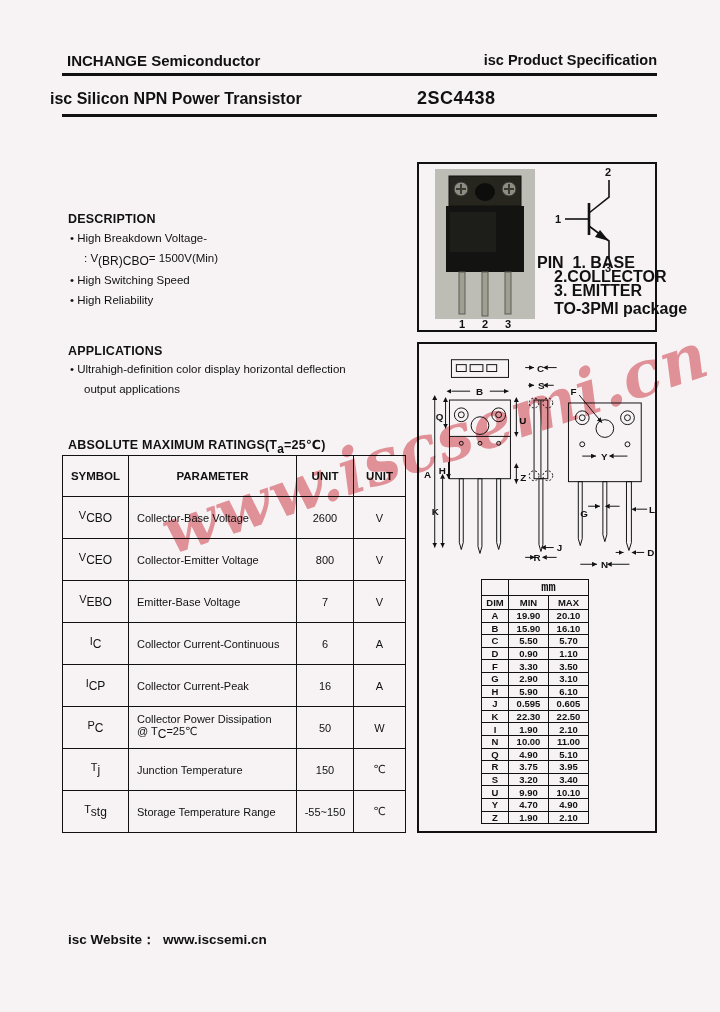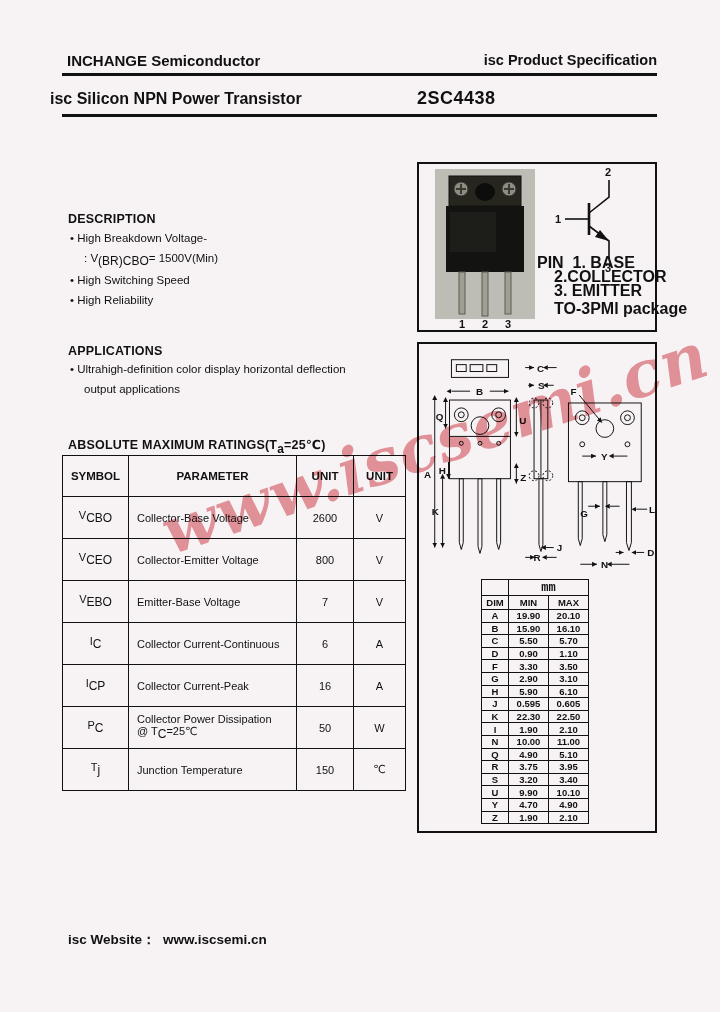--- a/index.html
+++ b/index.html
@@ -151,20 +151,28 @@
           </td>
           <td class="c">50</td>
           <td class="c">W</td>
         </tr>
         <tr>
           <td class="c"><span>T</span><sub>j</sub></td>
           <td class="param">
             <div>Junction Temperature</div>
           </td>
           <td class="c">150</td>
+          <td class="c">℃</td>
+        </tr>
+        <tr>
+          <td class="c"><span>T</span><sub>stg</sub></td>
+          <td class="param">
+            <div>Storage Temperature Range</div>
+          </td>
+          <td class="c">-55~150</td>
           <td class="c">℃</td>
         </tr>
       </tbody>
   </table>
 
   <div class="abs pkgbox">
     <svg width="236" height="166" viewBox="0 0 236 166">
       <defs>
         <marker id="ah" markerWidth="8" markerHeight="8" refX="6" refY="3" orient="auto">
           <path d="M0,0 L6,3 L0,6 z" fill="#111"></path>

